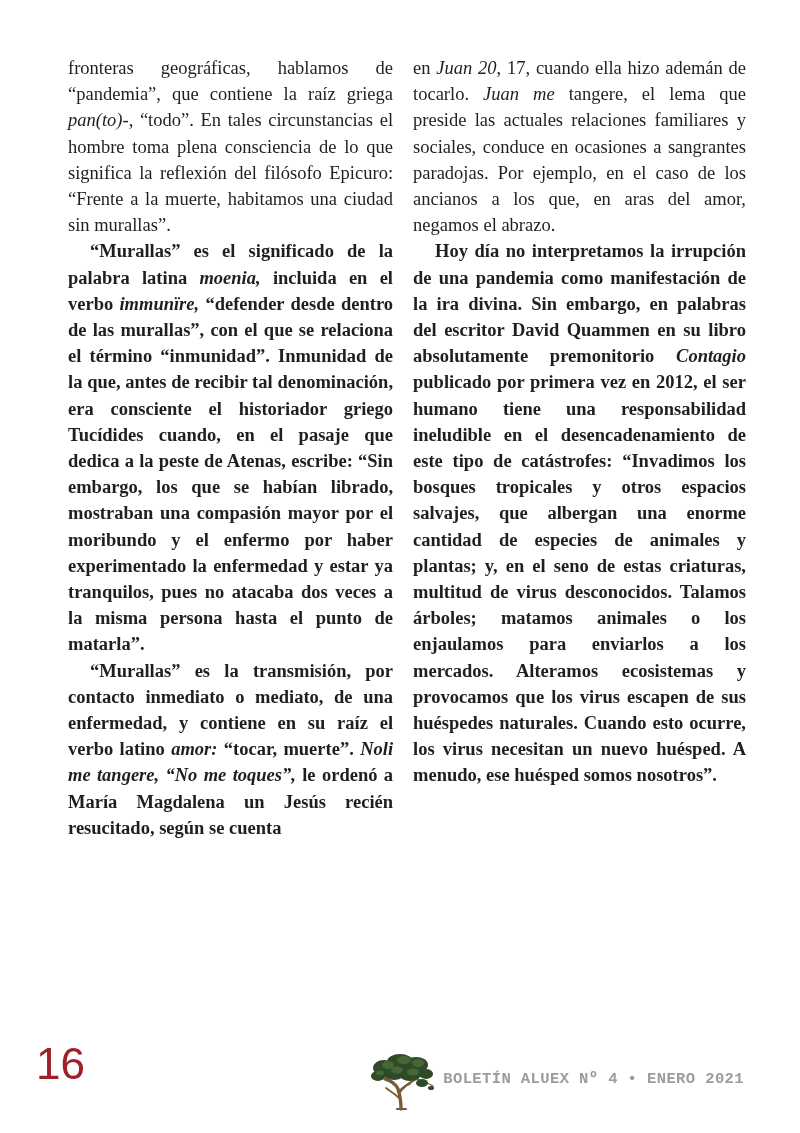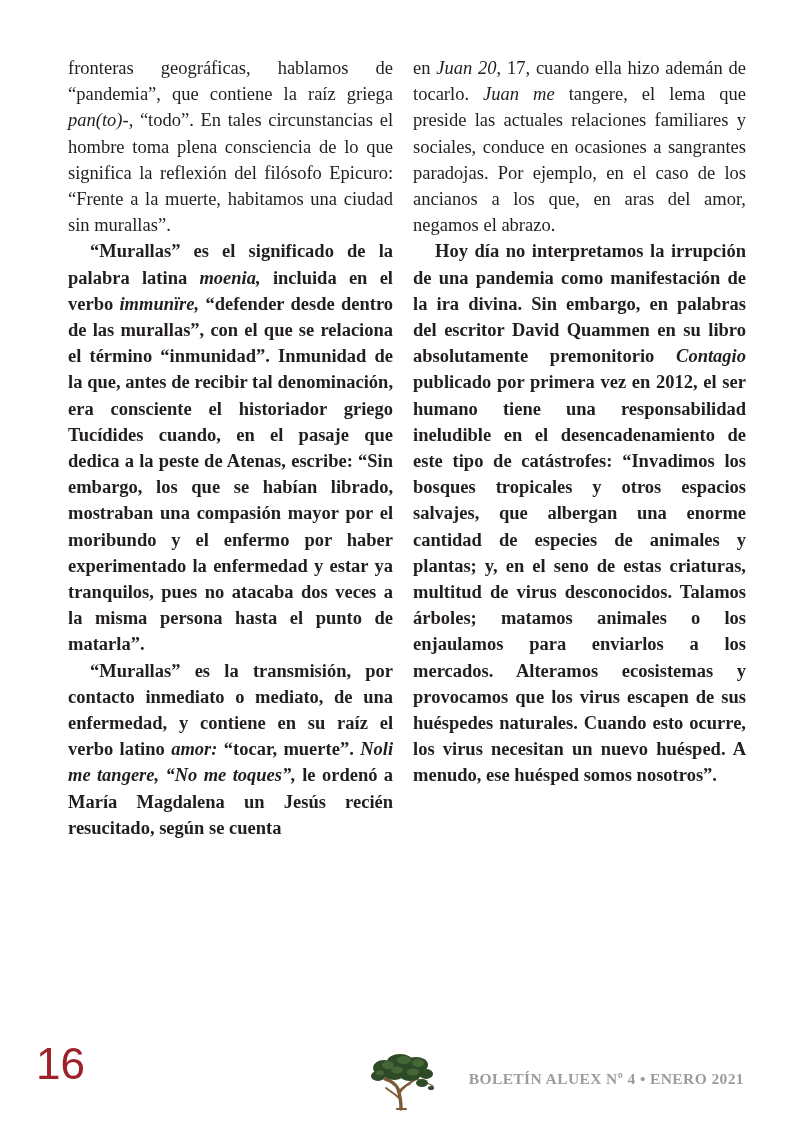--- a/index.html
+++ b/index.html
@@ -49,21 +49,21 @@
     margin-top:30px;
   }
   .footer-logo{
     position:absolute;
     left:370px;top:1052px;
     width:64px;height:60px;
   }
   .footer-title{
     position:absolute;
     right:56px;top:1070px;
-    font-family:Liberation Serif, serif;
+    font-family:Liberation Mono, monospace;
     font-weight:bold;
     font-size:15.5px;
     letter-spacing:0.4px;
     color:var(--footer-text);
     white-space:nowrap;
   }
 </style>
 </head>
 <body>
 

